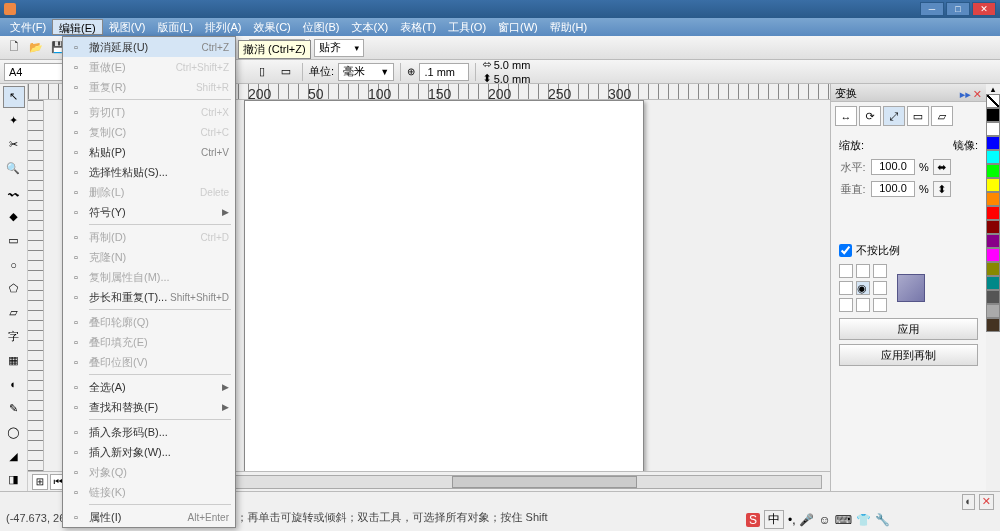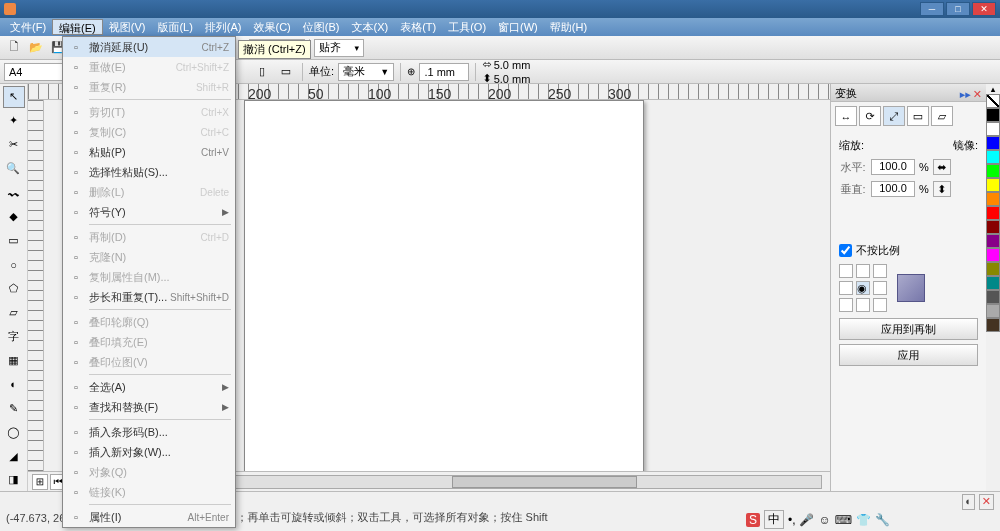--- a/index.html
+++ b/index.html
@@ -240,24 +240,24 @@
           <div class="gc"></div>
             <div class="gc" style="background:#d5e5f5">◉</div>
             <div class="gc"></div>
           <div class="gc"></div>
             <div class="gc"></div>
             <div class="gc"></div>
         </div>
         <div style="width:28px;height:28px;background:linear-gradient(135deg,#aac,#77a);border:1px solid #558"></div>
       </div>
       <div class="dbtn">
-          <span>应用到再制</span>
+          <span>应用</span>
         </div>
       <div class="dbtn">
-          <span>应用</span>
+          <span>应用到再制</span>
         </div>
     </div>
   </div>
 
   <div class="colorbar" id="colorbar">
       <div style="text-align: center; font-size: 9px;">▴</div>
       <div class="csw" style="background: rgb(255, 255, 255); position: relative;">
         <div style="position:absolute;inset:0;background:linear-gradient(45deg,transparent 45%,#000 45%,#000 55%,transparent 55%)"></div>
       </div>
       <div class="csw" style="background: rgb(0, 0, 0);"></div>

